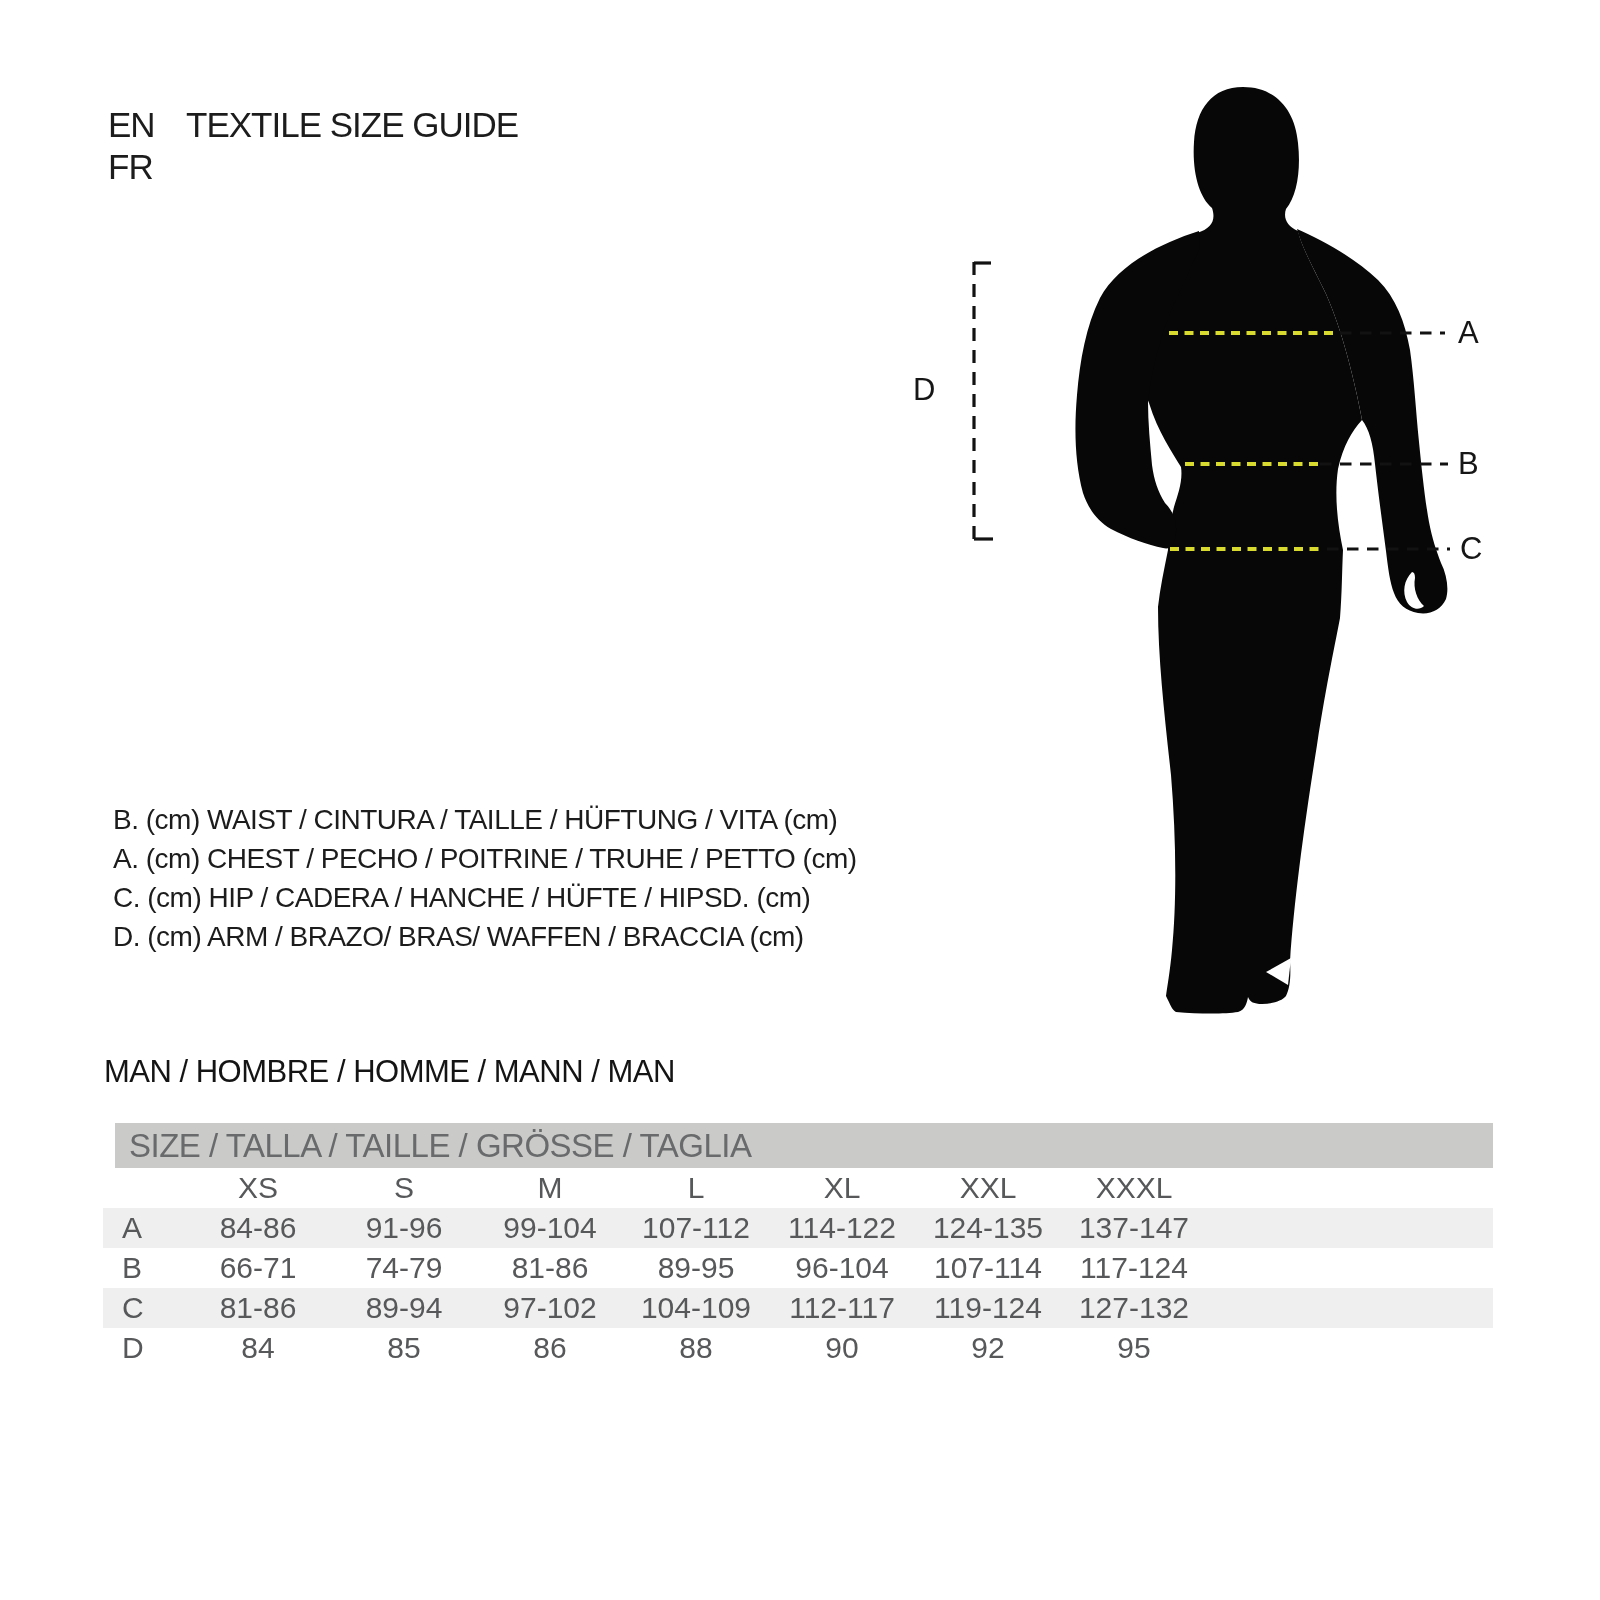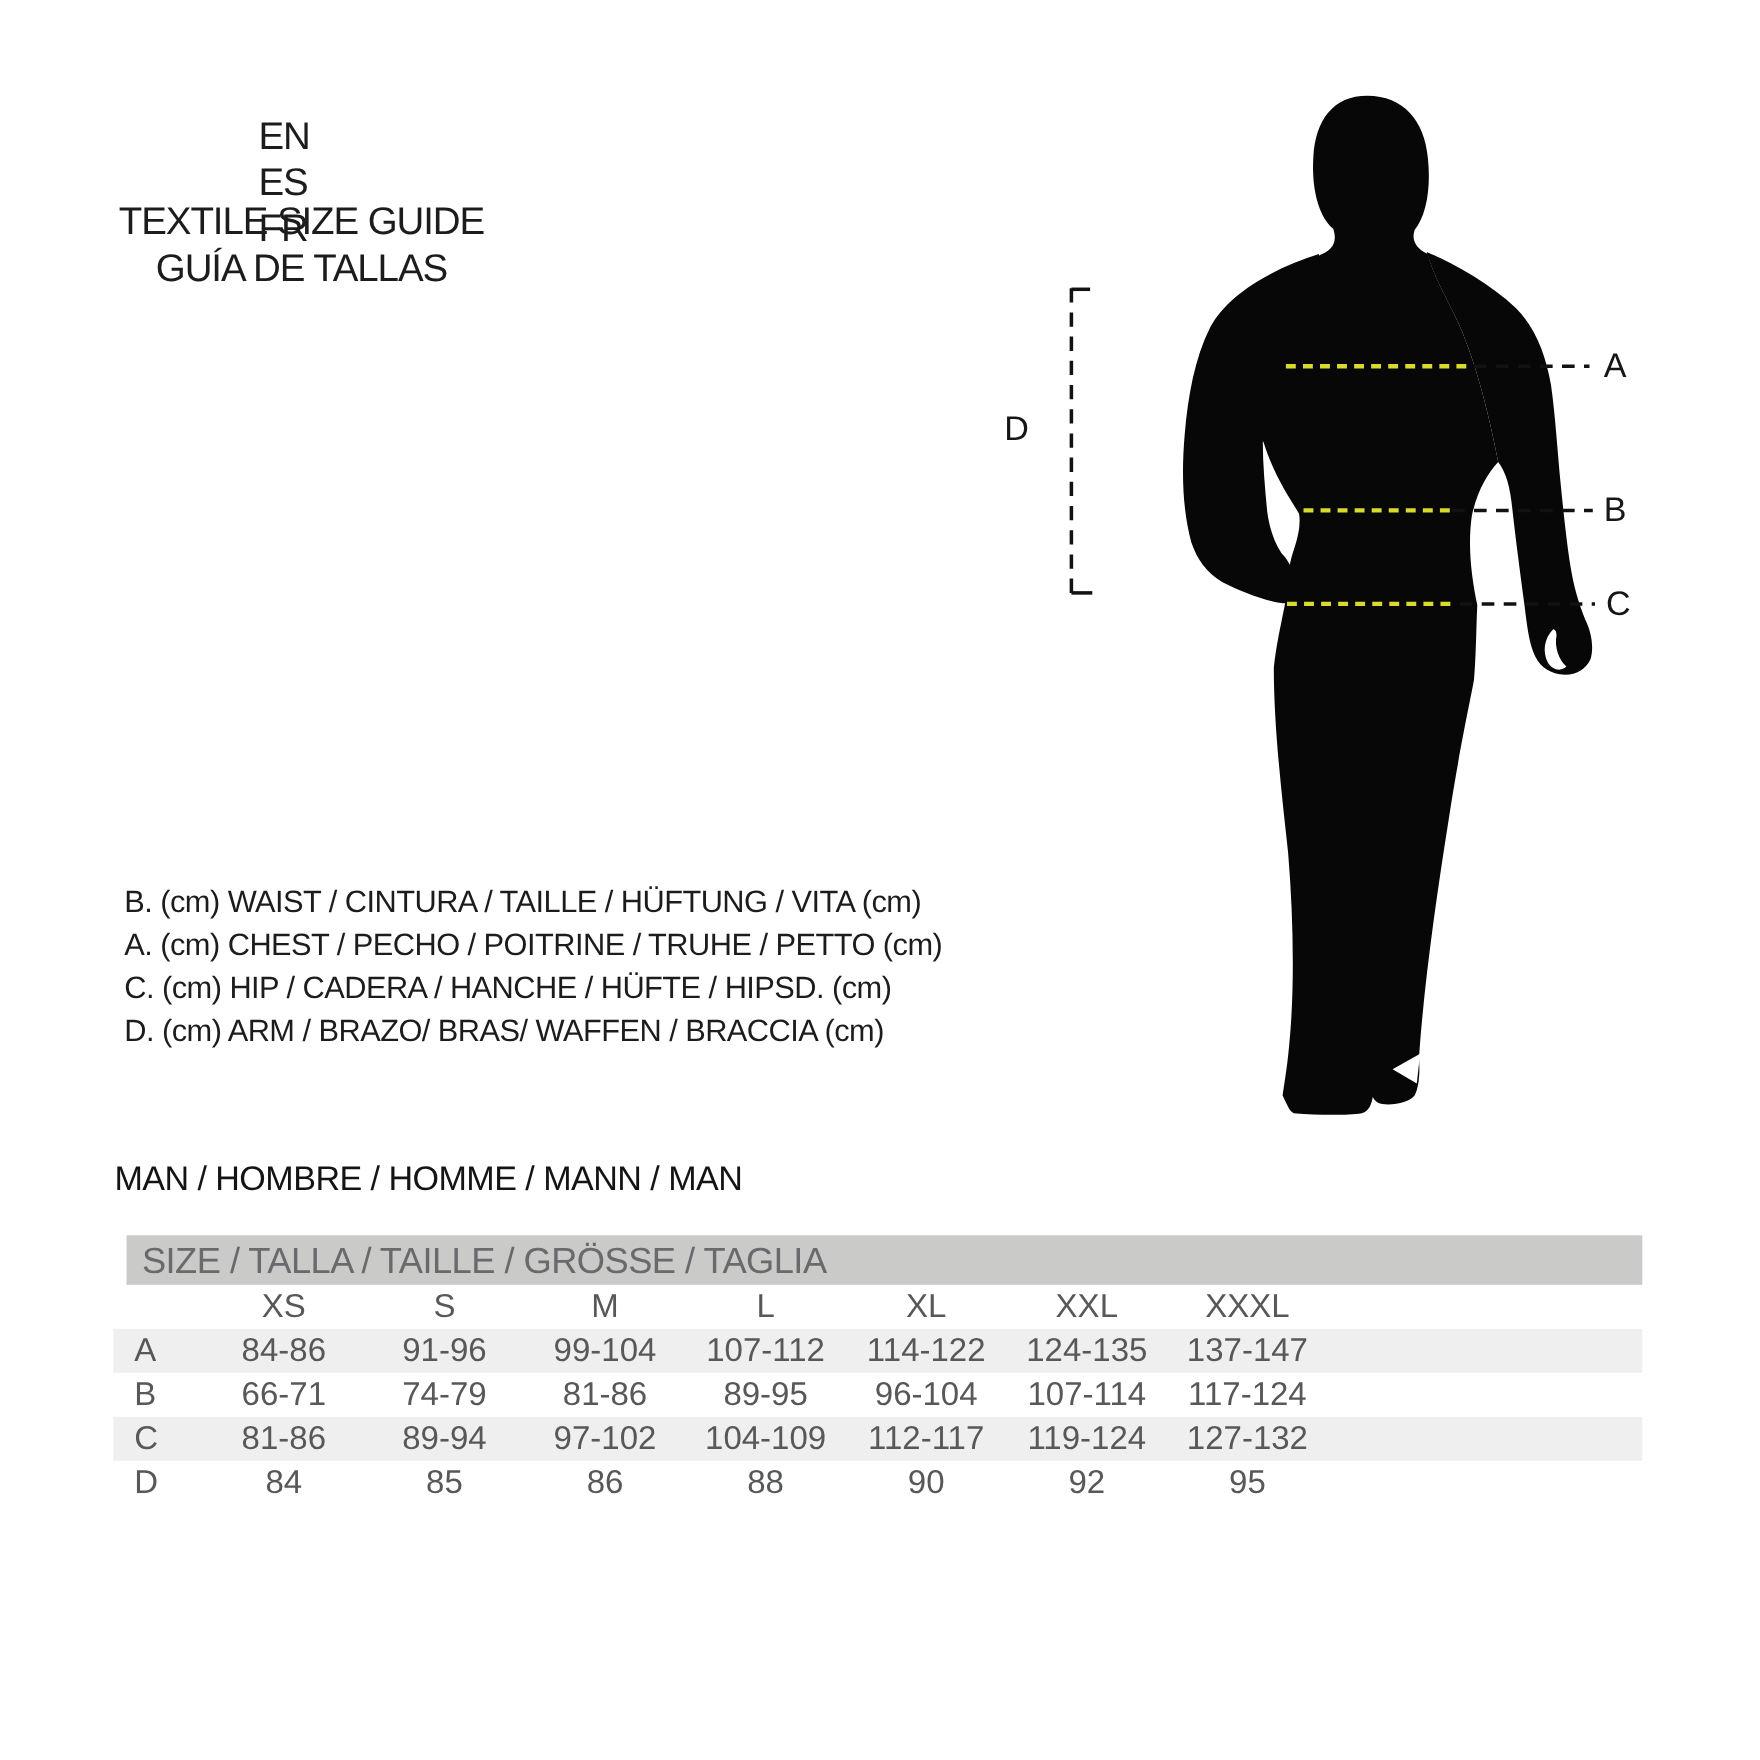--- a/index.html
+++ b/index.html
@@ -10,21 +10,21 @@
     color: #1c1c1c;
     position: relative;
     overflow: hidden;
   }
   .canvas { position: absolute; inset: 0; }
 
   
   .lang-block { position: absolute; left: 108px; top: 104px; }
   .lang-row {
     display: flex; height: 42px; align-items: center;
-    font-size: 35px; letter-spacing: -1px; white-space: nowrap; flex-direction: column;
+    font-size: 35px; letter-spacing: -1px; white-space: nowrap;
   }
   .lang-code { width: 78px; flex: 0 0 78px; }
 
   
   .figure-svg { position: absolute; left: 0; top: 0; width: 1600px; height: 1600px; }
 
   
   .measure-label {
     position: absolute; font-size: 31px; line-height: 31px; color: #161616;
   }
@@ -62,24 +62,20 @@
 </style>
 </head>
 <body>
 
 <div class="canvas">
 
   <section class="lang-block">
     <div class="lang-row">
       <span class="lang-code">EN</span>
       <span class="lang-title">TEXTILE SIZE GUIDE</span>
-    </div>
-    <div class="lang-row">
-      <span class="lang-code">ES</span>
-      <span class="lang-title">GUÍA DE TALLAS</span>
     </div>
     <div class="lang-row">
       <span class="lang-code">FR</span>
     </div>
   </section>
 
   <svg class="figure-svg" viewBox="0 0 1600 1600" xmlns="http://www.w3.org/2000/svg">
 
     <path fill="#070707" d="
       M 1243 87

